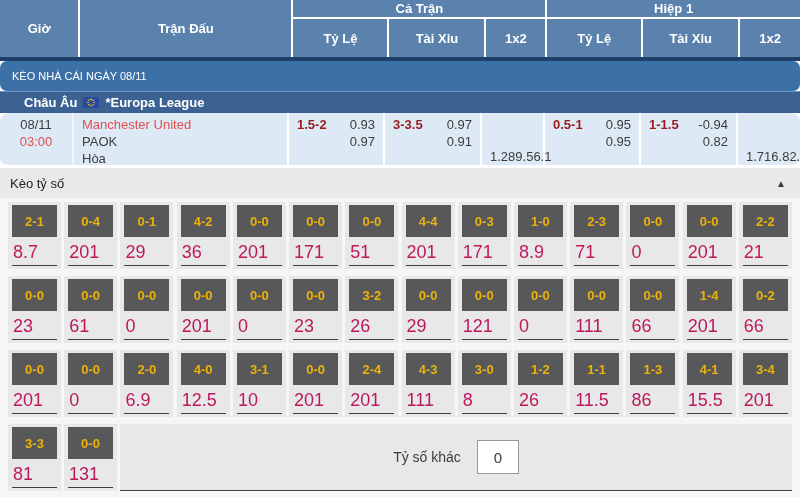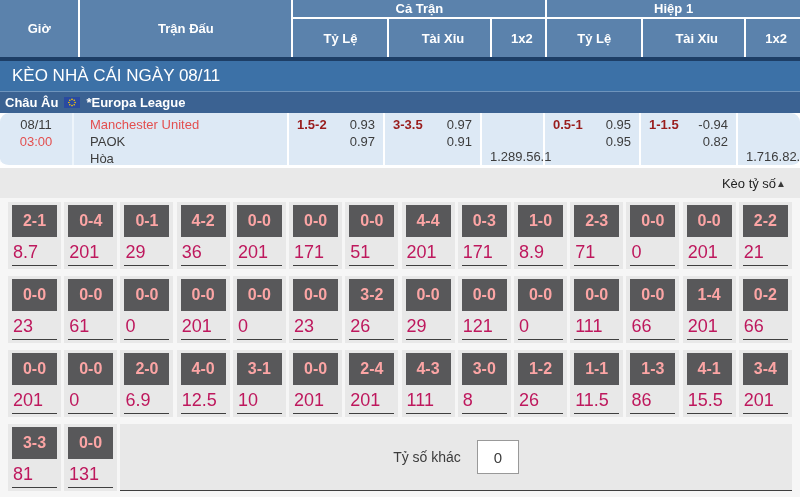--- a/index.html
+++ b/index.html
@@ -8,52 +8,52 @@
 
   
   .thead { display:flex; height:57px; background:#5b82ac; color:#fff; font-size:13px; font-weight:bold; }
   .th { display:flex; align-items:center; justify-content:center; }
   .th-time  { width:81px;  border-right:2px solid #fff; }
   .th-match { width:215px; border-right:2px solid #fff; }
   .grp { display:flex; flex-direction:column; }
   .grp-ft { width:256px; border-right:2px solid #fff; }
   .grp-h1 { width:255px; }
   .grp-title { height:19px; border-bottom:2px solid #fff; display:flex; align-items:center; justify-content:center; }
-  .grp-subs { display:flex; flex:1;gap:6px; }
+  .grp-subs { display:flex; flex:1; }
   .sub { display:flex; align-items:center; justify-content:center; border-right:2px solid #fff; }
   .sub:last-child { border-right:none; }
   .sub-hdc { width:96px; } .sub-ou { width:97px; } .sub-1x2 { flex:1; }
   .navy-bar { height:4px; background:#1d3e66; }
 
   
-  .banner { height:30px; background:#3c71a7; color:#fff; font-size:17px; display:flex; align-items:center; padding-left:12px; }
-  .league { height:22px; background:#3b6292; border-top:1px solid #6f94bc; color:#fff; font-size:13px; font-weight:bold; display:flex; align-items:center; padding-left:5px; gap:6px; }
+  .banner { height:30px; background:#3c71a7; color:#fff; font-size:11px; display:flex; align-items:center; padding-left:12px;border-radius:7px; }
+  .league { height:22px; background:#3b6292; border-top:1px solid #6f94bc; color:#fff; font-size:13px; font-weight:bold; display:flex; align-items:center; padding-left:24px; gap:6px; }
 
   
   .match-row { display:flex; height:55px; background:#dde9f5; font-size:13px; color:#3c3c3c; border-bottom:3px solid #fff;border-radius:9px; }
   .mc { padding-top:3px; line-height:17px; }
   .mc-time { width:72px; text-align:center; }
   .mc-time .t-red { color:#e34f4f; }
-  .mc-match { width:215px; padding-left:16px; border-left:2px solid #eef5fb; }
+  .mc-match { width:215px; padding-left:8px; border-left:2px solid #eef5fb; }
   .mc-match .home { color:#e34f4f; }
   .odds-col { border-left:2px solid #fff; display:flex; justify-content:space-between; padding:3px 8px 0 8px; line-height:17px; }
   .w-hdc { width:96px; } .w-ou { width:97px; } .w-1x2 { width:63px; flex-direction:row; justify-content:flex-start; align-items:flex-end; }
   .odds-line { color:#991c1c; font-weight:bold; }
   .odds-vals { display:flex; flex-direction:column; align-items:flex-end; }
 
   
   .score-section { background:#f6f6f6; height:329px; }
-  .score-head { height:30px; background:#e9e9e9; display:flex; align-items:center; justify-content:flex-end; padding:0 14px 0 10px; font-size:13px; color:#222; }
+  .score-head { height:30px; background:#e9e9e9; display:flex; align-items:center; justify-content:space-between; padding:0 14px 0 10px; font-size:13px; color:#222; }
   .collapse { font-size:10px; color:#3a3a3a; cursor:pointer; }
   .score-grid { padding:4px 8px 0 8px; }
   .score-row { display:flex; justify-content:space-between; margin-bottom:7px; }
   .score-row.last { justify-content:flex-start; }
   .cell { width:53px; height:67px; background:#e8e8e8; padding:3px 4px 0 4px; }
   .cell-inner { height:61px; border-bottom:1px solid #3f3f3f; }
-  .sc { height:32px; background:#58585a; color:#fca5a5; font-weight:bold; font-size:16px; display:flex; align-items:center; justify-content:center; }
+  .sc { height:32px; background:#58585a; color:#eab308; font-weight:bold; font-size:13px; display:flex; align-items:center; justify-content:center; }
   .ov { padding:5px 0 0 1px; color:#be185d; font-size:18px; }
   .cell + .cell { margin-left:3px; }
   .wide { flex:1; margin-left:3px; height:67px; background:#e8e8e8; border-bottom:1px solid #3f3f3f; display:flex; align-items:center; justify-content:center; gap:16px; font-size:14px; color:#3c3c3c; }
   .other-input { width:42px; height:34px; background:#fff; border:1px solid #999; text-align:center; font-size:15px; color:#3c3c3c; font-family:"Liberation Sans", sans-serif; }
 </style>
 </head>
 <body>
 
 <div class="page">
 

